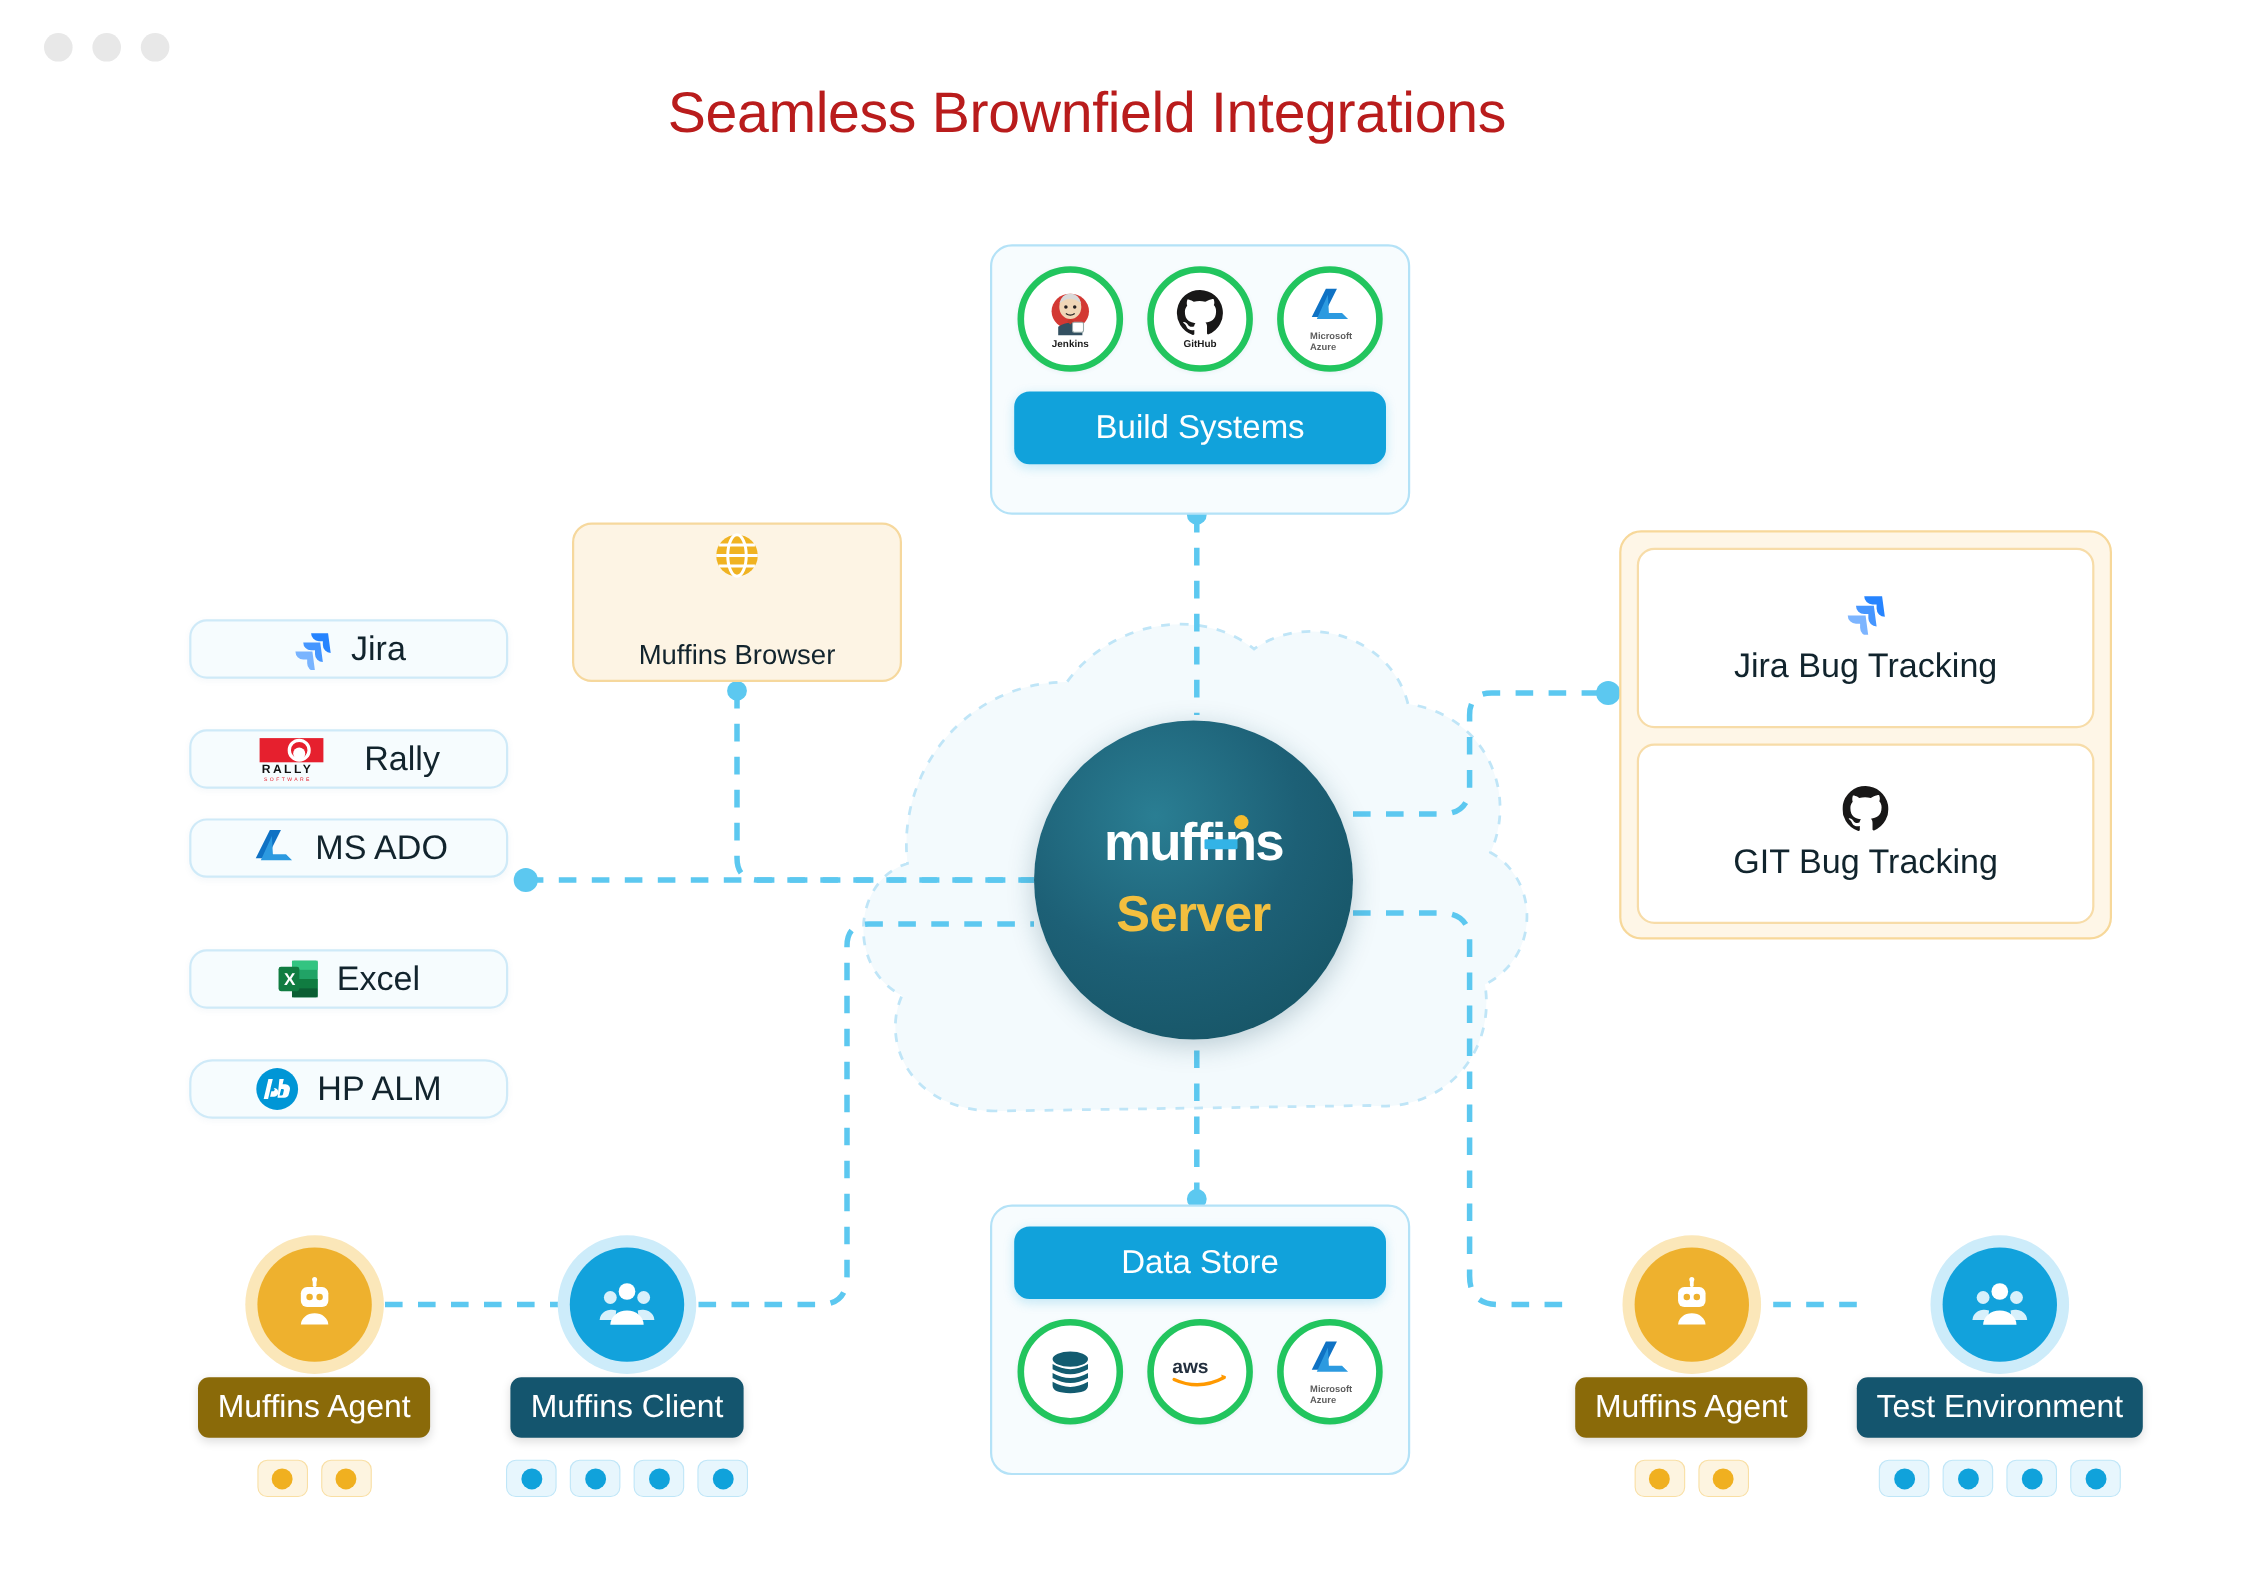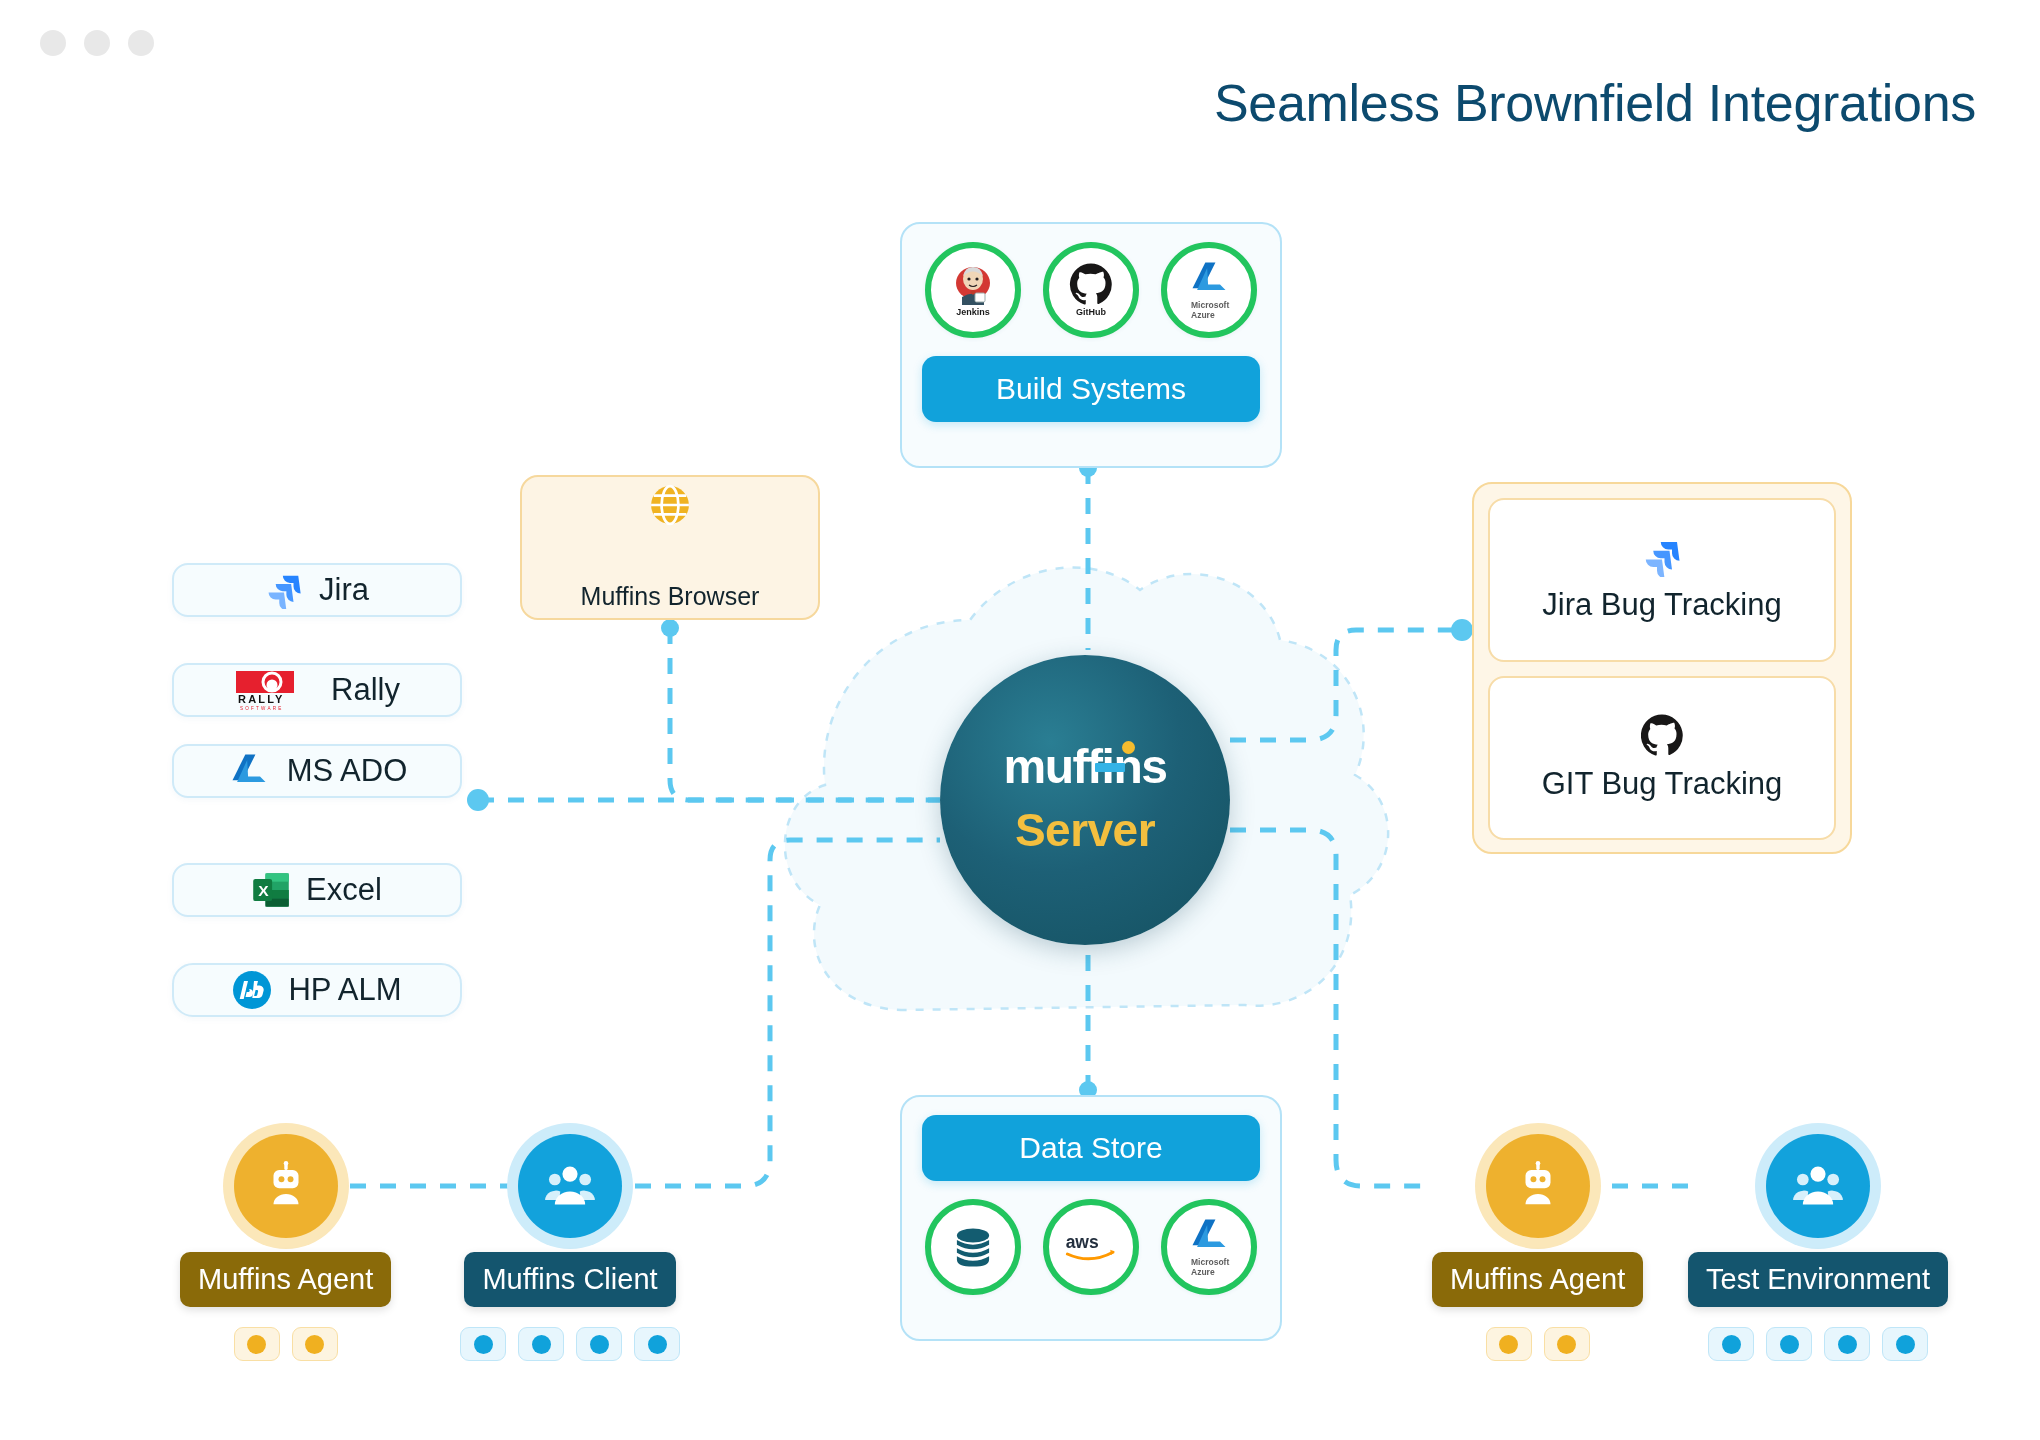--- a/index.html
+++ b/index.html
@@ -10,22 +10,22 @@
     overflow: hidden;
   }
   #stage { position: relative; width: 2040px; height: 1440px; background:#fff; }
 
   
   .win-dots { position:absolute; left:40px; top:30px; display:flex; gap:18px; }
   .win-dot { width:26px; height:26px; border-radius:50%; background:#e8e8e8; }
 
   
   .page-title {
-    position:absolute; left:0; top:73px; width:1976px; text-align:right;
-    font-size:52px; font-weight:400; color:#0c4a6e; letter-spacing:-0.3px;
+    position:absolute; left:0; top:73px; width:1976px; text-align:center;
+    font-size:52px; font-weight:400; color:#b91c1c; letter-spacing:-0.3px;
     font-family:"Liberation Sans", sans-serif;
   }
 
   
   #wires { position:absolute; left:0; top:0; width:2040px; height:1440px; pointer-events:none; }
 
   
   .panel {
     position:absolute; border-radius:20px;
     background:#f7fcfe; border:2px solid #b4e2f7;
@@ -81,21 +81,21 @@
     position:absolute; left:56%; top:42%; width:30px; height:9px;
     background:#33b3e6; border-radius:1px;
   }
   .muffins-word .dot {
     position:absolute; left:72.5%; top:-2px; width:13px; height:13px;
     background:#f5bc2e; border-radius:50%;
   }
   .server-word { font-size:46px; font-weight:700; color:#f3bf3f; margin-top:12px; letter-spacing:-0.5px; }
 
   
-  .bugpanel { position:absolute; left:1472px; top:482px; width:380px; height:372px; padding:14px; }
+  .bugpanel { position:absolute; left:1472px; top:482px; width:448px; height:372px; padding:14px; }
   .bugcard {
     background:#ffffff; border:2px solid #f7dca8; border-radius:16px;
     height:164px; display:flex; flex-direction:column;
     align-items:center; justify-content:center; gap:10px;
   }
   .bugcard + .bugcard { margin-top:14px; }
   .bugcard .lbl { font-size:31px; color:#11242d; }
 
   
   .nodegroup { position:absolute; display:flex; flex-direction:column; align-items:center; }

